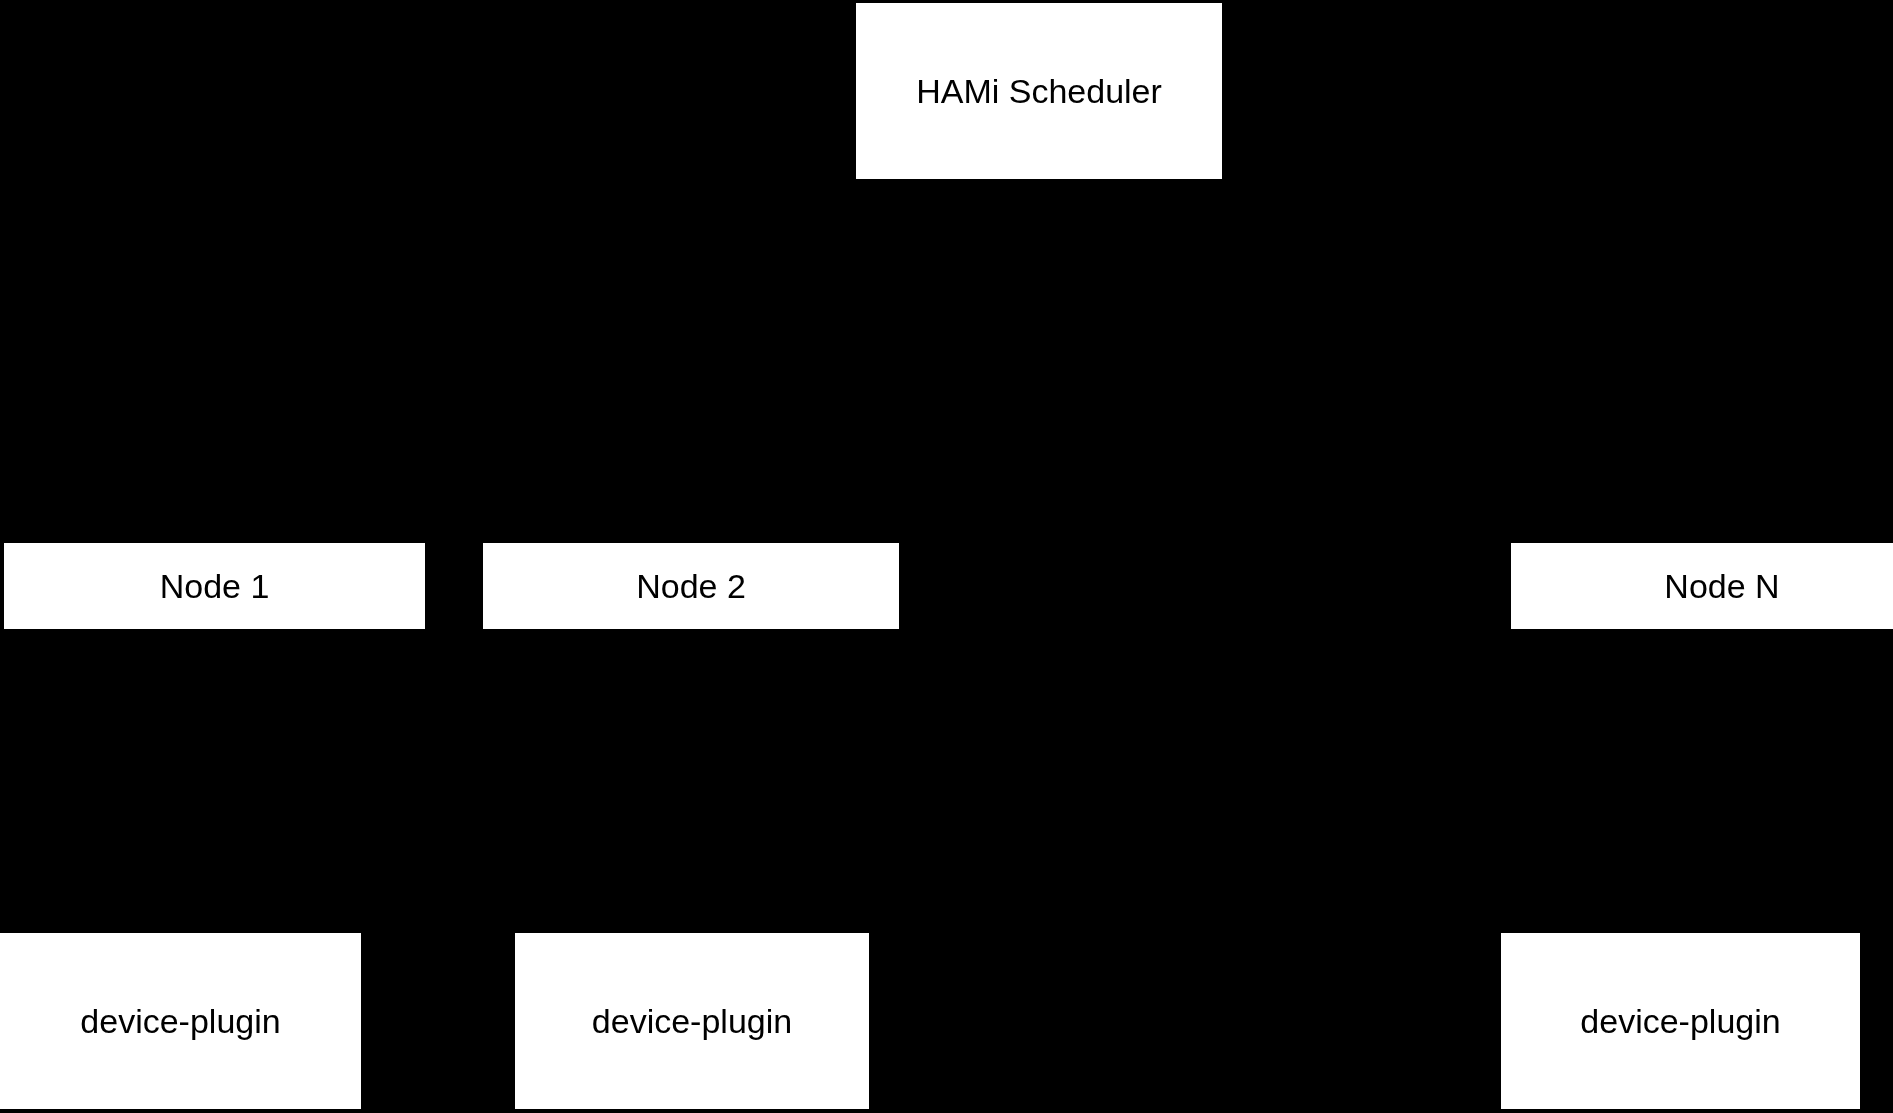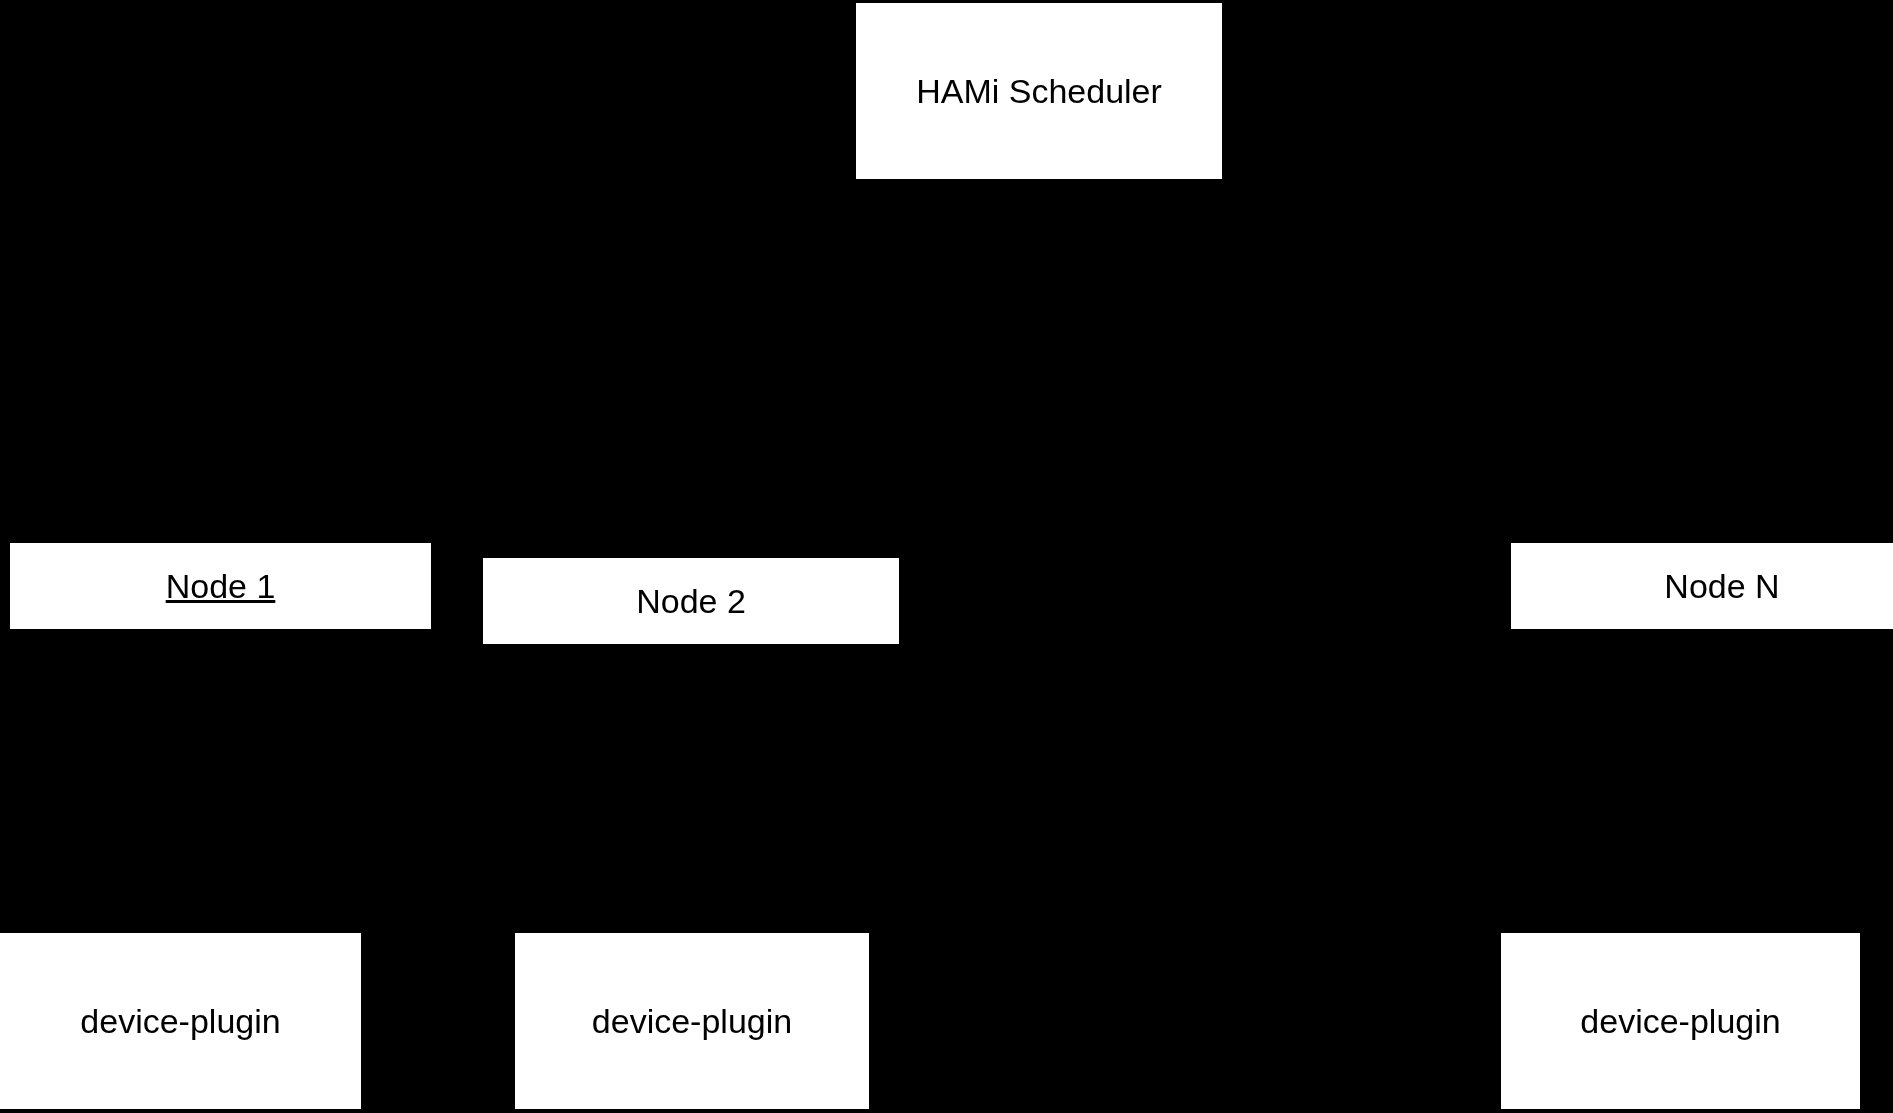--- a/index.html
+++ b/index.html
@@ -26,22 +26,22 @@
     line-height: 1.2;
     box-sizing: border-box;
     text-align: right;
   }
   .box span {
     white-space: nowrap;
   }
   
   .scheduler { left: 856px; top: 3px; width: 366px; height: 176px; }
   
-  .node-1 { left: 10px;    top: 543px; width: 421px; height: 86px; text-decoration: underline; }
-  .node-2 { left: 483px;  top: 543px; width: 416px; height: 86px; margin-top: 15px; }
+  .node-1 { left: 4px;    top: 543px; width: 421px; height: 86px; }
+  .node-2 { left: 483px;  top: 543px; width: 416px; height: 86px; }
   .node-n { left: 1511px; top: 543px; width: 422px; height: 86px; }
   
   .dp-1 { left: 0px;    top: 933px; width: 361px; height: 176px; }
   .dp-2 { left: 515px;  top: 933px; width: 354px; height: 176px; }
   .dp-n { left: 1501px; top: 933px; width: 359px; height: 176px; }
 </style>
 </head>
 <body>
 
 <div class="canvas">

